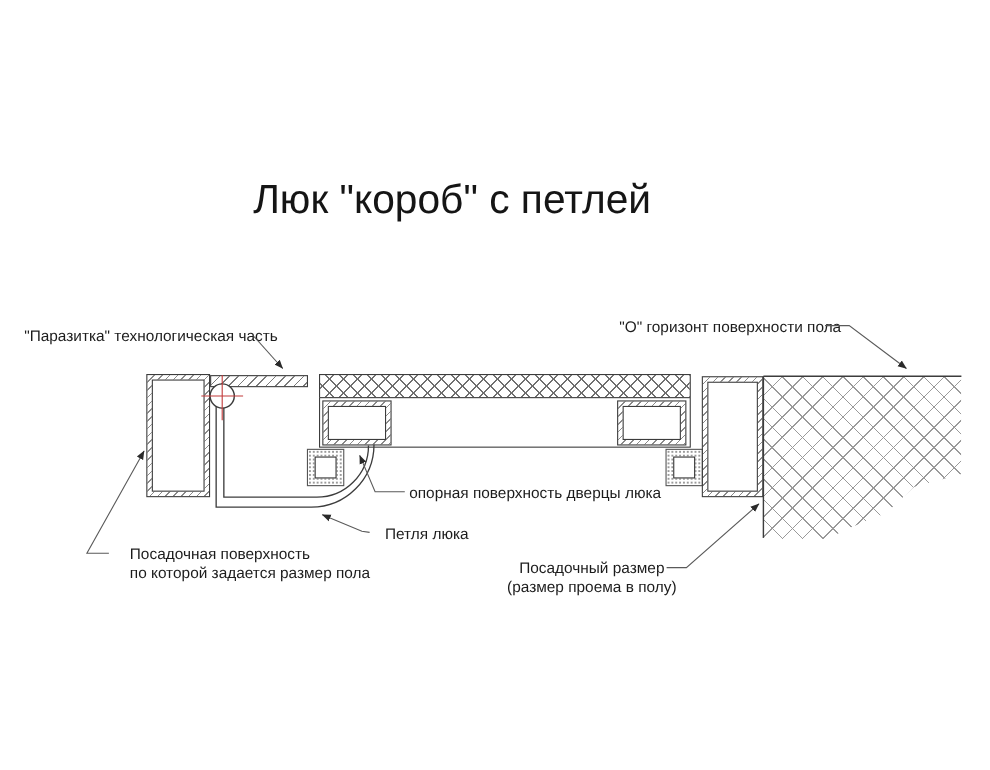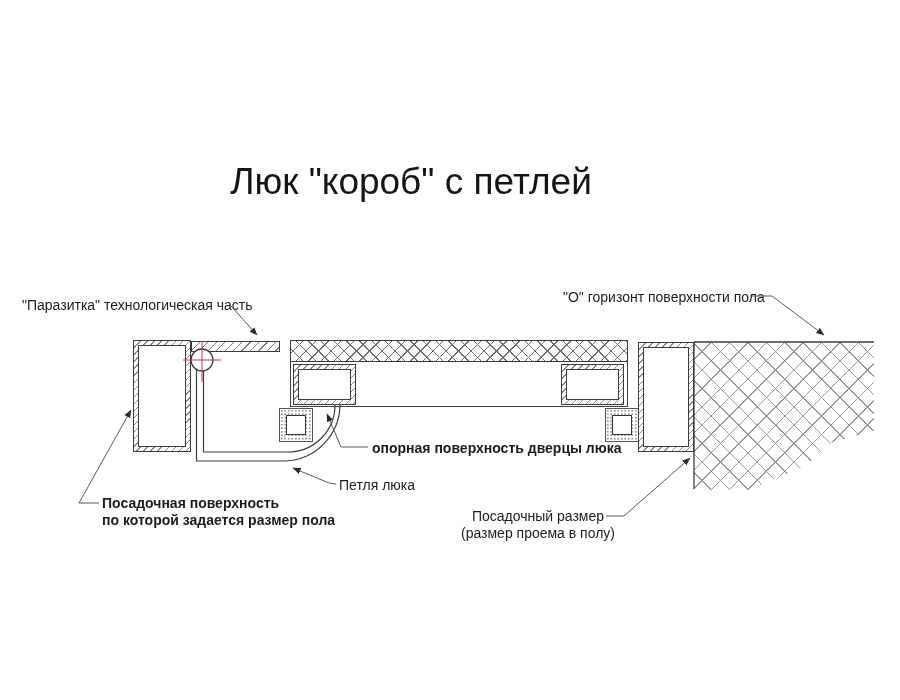--- a/index.html
+++ b/index.html
@@ -112,25 +112,25 @@
       <path d="M336,484 L329,483 L293,468" marker-end="url(#arr)"></path>
       <path d="M99,503 L79,503 L131,410" marker-end="url(#arr)"></path>
       <path d="M606,516 L624,516 L690,458" marker-end="url(#arr)"></path>
     </g>
   </svg>
 
   <div class="lbl" style="left:22px;top:297px;">"Паразитка" технологическая часть</div>
 
   <div class="lbl" style="left:563px;top:289px;">"О" горизонт поверхности пола</div>
 
-  <div class="lbl" style="left:372px;top:440px;font-weight:bold;">опорная поверхность дверцы люка</div>
+  <div class="lbl" style="left:372px;top:440px;">опорная поверхность дверцы люка</div>
 
-  <div class="lbl" style="left:339px;top:477px;">Петля люка</div>
+  <div class="lbl" style="left:350px;top:477px;">Петля люка</div>
 
-  <div class="lbl" style="left:102px;top:495px;font-weight:bold;">
+  <div class="lbl" style="left:118px;top:495px;">
     <div>Посадочная поверхность</div>
     <div>по которой задается размер пола</div>
   </div>
 
   <div class="lbl" style="left:458px;top:508px;width:160px;text-align:center;">
     <div>Посадочный размер</div>
     <div>(размер проема в полу)</div>
   </div>
 
 </div>

